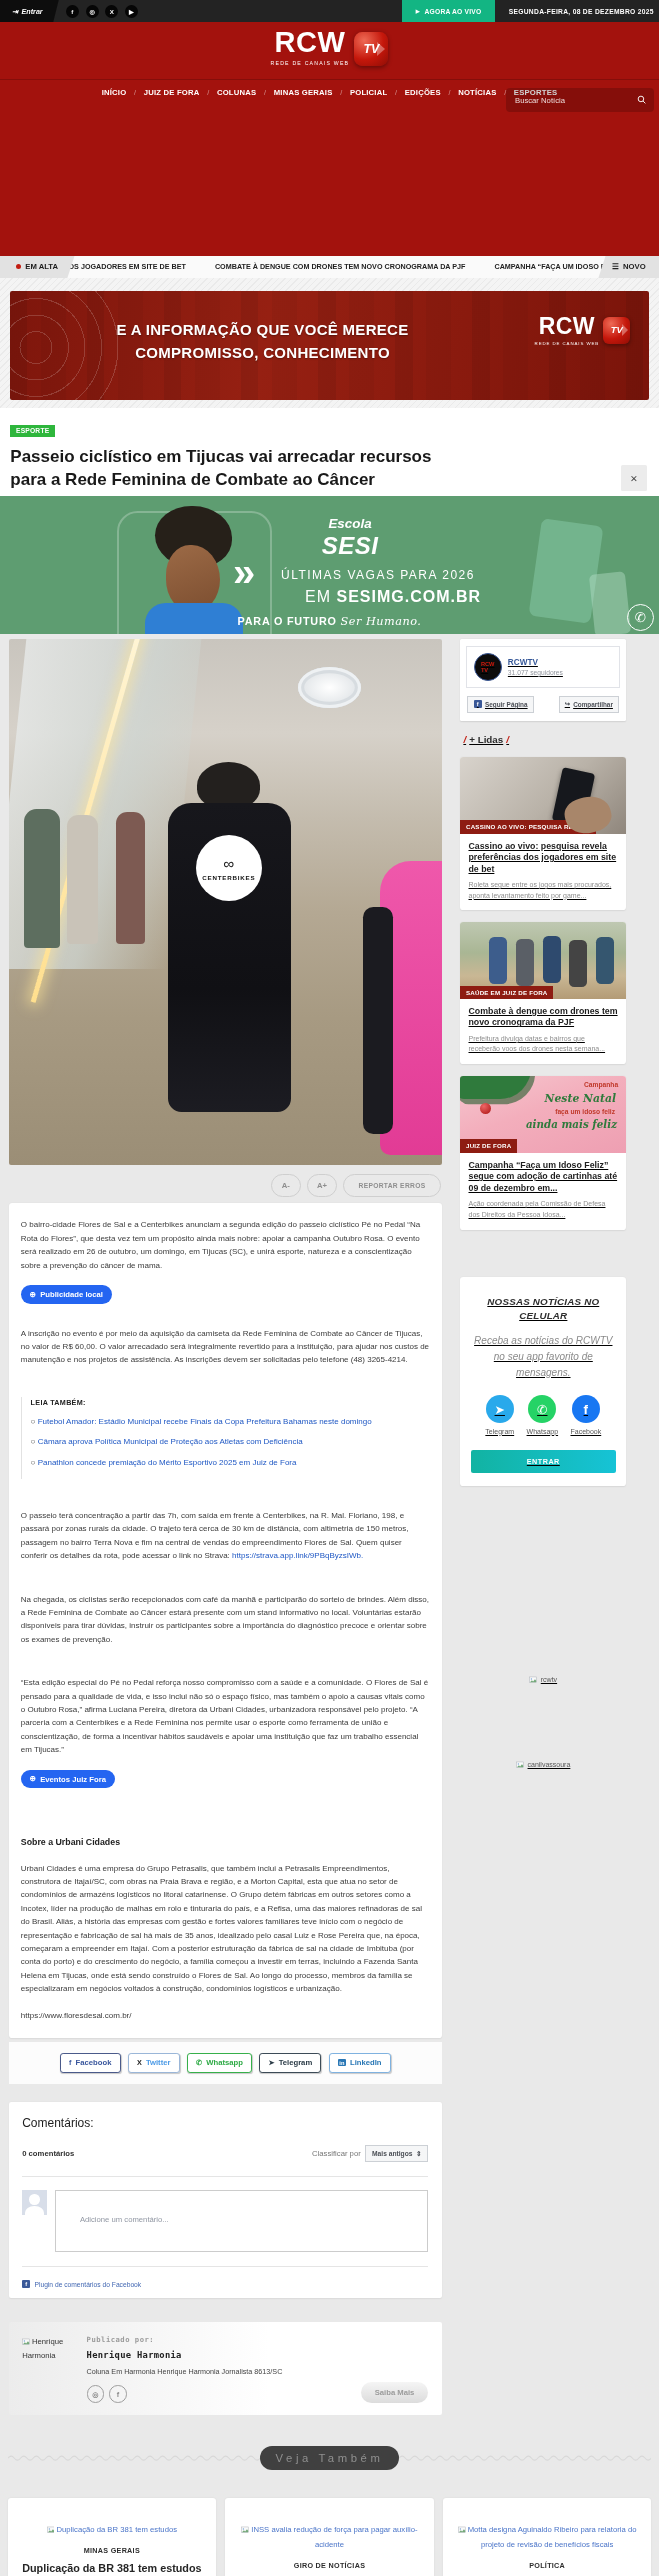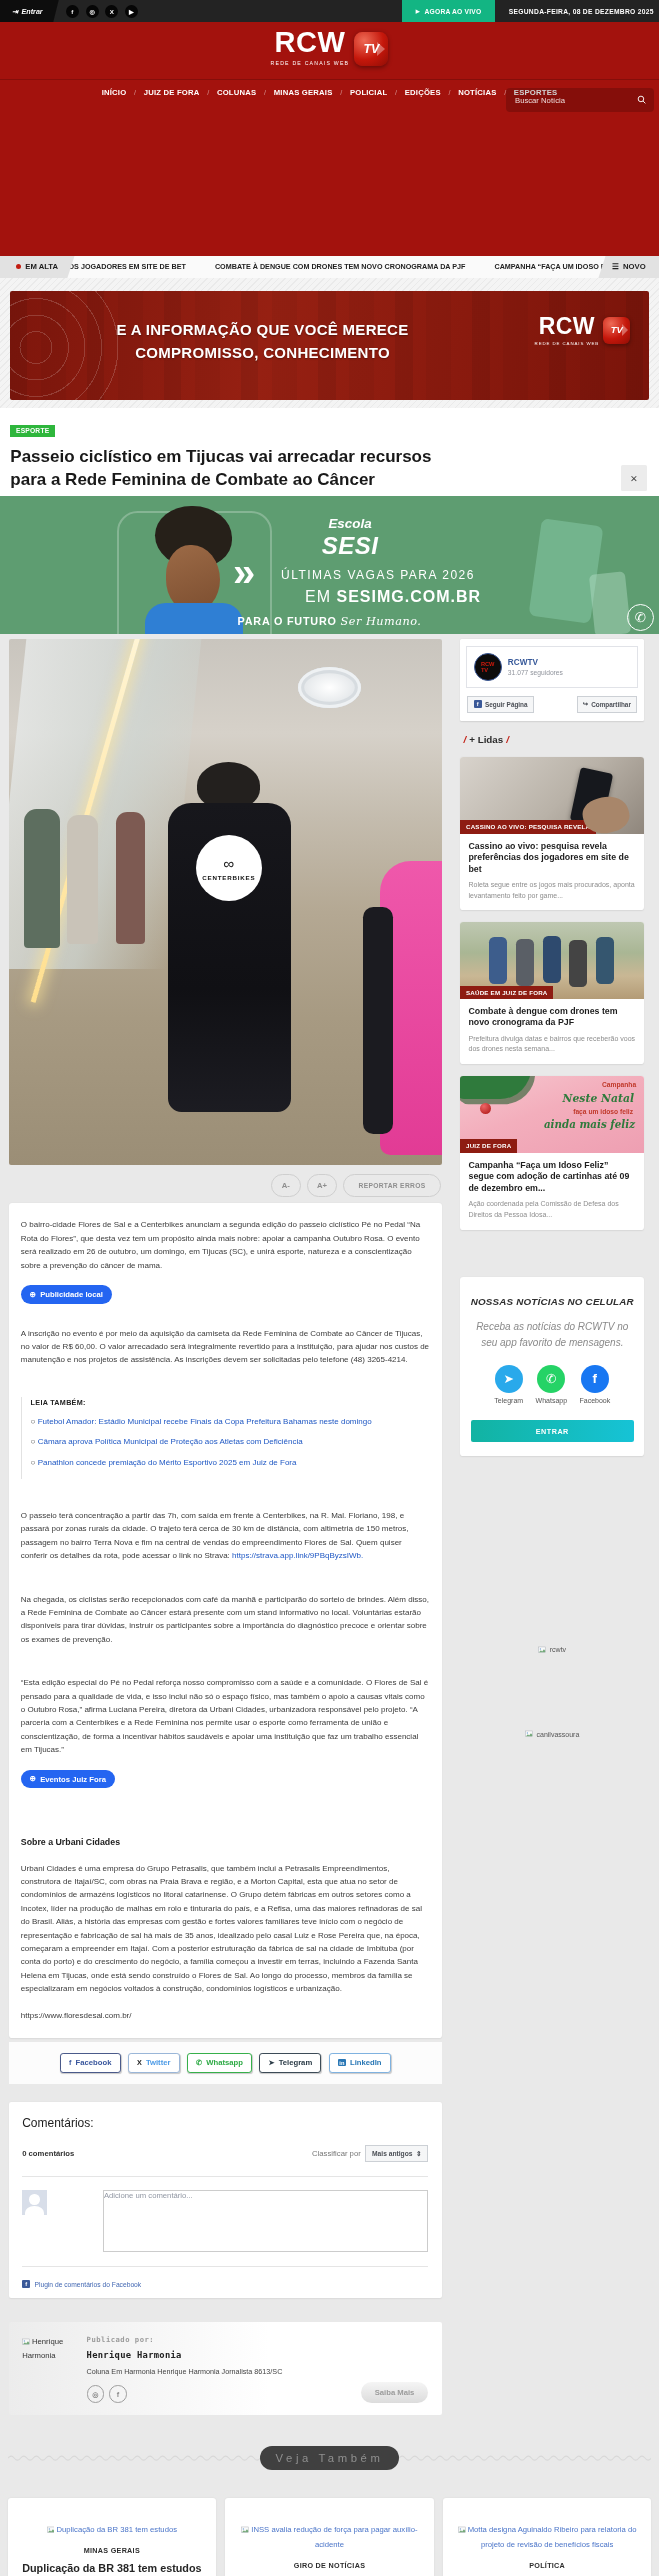--- a/index.html
+++ b/index.html
@@ -74,21 +74,21 @@
   .sesi-l2 b{font-weight:bold;}
   .sesi-deco{position:absolute;right:62px;top:26px;width:62px;height:98px;background:#8fd0b0;opacity:.45;border-radius:7.2px;transform:rotate(8deg);}
   .sesi-deco2{position:absolute;right:31px;top:77px;width:36px;height:62px;background:#bfe3d0;opacity:.4;border-radius:5.2px;transform:rotate(-6deg);}
   .wa-circle{position:absolute;right:5.2px;bottom:3.1px;width:27px;height:27px;border:1.5px solid #fff;border-radius:50%;display:flex;align-items:center;justify-content:center;font-size:13.4px;cursor:pointer;}
   .sesi-slogan{position:absolute;bottom:6.2px;left:0;right:0;text-align:center;font-size:10.8px;}
   .sesi-slogan b{font-weight:bold;letter-spacing:0.8px;}
   .sesi-slogan i{font-family:"DejaVu Serif",serif;font-size:11.3px;letter-spacing:0.5px;}
   
   .content-row{display:flex;padding:5.2px 6.7px 0 8.8px;align-items:flex-start;}
   .main-col{width:433px;}
-  .side-col{width:184px;margin-left:18.5px;}
+  .side-col{width:166px;margin-left:18.5px;text-decoration:underline;}
   
   .photo{height:526px;border-radius:2.1px;position:relative;overflow:hidden;
     background:linear-gradient(180deg,#c9c5be 0%,#d6d1c9 18%,#c4bcae 34%,#b4a893 52%,#a79a82 72%,#9b8e76 100%);}
   .ph-glass{position:absolute;left:0;top:0;width:175px;height:330px;background:linear-gradient(100deg,#e9ecec,#cfd6d2 60%,rgba(207,214,210,0));opacity:.75;transform:skewX(-6deg);}
   .ph-led{position:absolute;left:77px;top:-31px;width:5.2px;height:402px;background:linear-gradient(#fff6d8,#ffdf8e);transform:rotate(16deg);box-shadow:0 0 13.4px 3.1px rgba(255,230,150,.7);}
   .ph-disc{position:absolute;left:289px;top:28px;width:63px;height:41px;background:radial-gradient(#ffffff,#dfe3e6 70%);border-radius:50%;box-shadow:inset 0 0 0 3.1px #eef1f3,inset 0 0 0 6.2px #d7dce0;}
   .ph-p1{position:absolute;left:15.5px;top:170px;width:36px;height:139px;background:#5d6e5f;border-radius:12.4px 12.4px 4.1px 4.1px;}
   .ph-p2{position:absolute;left:58px;top:176px;width:31px;height:129px;background:#c9c3b8;border-radius:11.3px 11.3px 4.1px 4.1px;}
   .ph-p3{position:absolute;left:107px;top:173px;width:29px;height:132px;background:#7d5a52;border-radius:11.3px 11.3px 4.1px 4.1px;}
   .ph-helmet{position:absolute;left:188px;top:123px;width:63px;height:47px;background:#23201e;border-radius:50% 50% 42% 42%;}
@@ -130,21 +130,21 @@
   .c-title{font-size:12px;color:#1d1d1d;margin-bottom:15.5px;}
   .c-meta{display:flex;align-items:center;}
   .c-count{font-weight:bold;font-size:7.7px;color:#333;}
   .c-sort{margin-left:auto;display:flex;align-items:center;gap:4.6px;color:#777;font-size:7.7px;}
   .c-select{border:0.5px solid #ccd0d5;background:#f5f6f7;padding:3.6px 5.7px;font-weight:bold;font-size:6.7px;color:#4b4f56;display:flex;gap:3.6px;align-items:center;cursor:pointer;}
   .c-hr{border:none;border-top:0.5px solid #e5e5e5;margin:13.4px 0;}
   .c-input-row{display:flex;gap:7.7px;}
   .c-avatar{width:25px;height:25px;background:#d8dee9;position:relative;overflow:hidden;flex-shrink:0;}
   .c-avatar:before{content:"";position:absolute;left:7.2px;top:4.1px;width:10.3px;height:10.3px;border-radius:50%;background:#fff;}
   .c-avatar:after{content:"";position:absolute;left:3.1px;top:15.5px;width:18.5px;height:13.4px;border-radius:50% 50% 0 0;background:#fff;}
-  .c-textarea{flex:1;border:0.5px solid #ccc;height:62px;padding:0;font-size:7.7px;color:#333;font-family:"Liberation Sans",sans-serif;resize:none;margin-left:48px;}
+  .c-textarea{flex:1;border:0.5px solid #ccc;height:62px;padding:24px;font-size:7.7px;color:#333;font-family:"Liberation Sans",sans-serif;resize:none;}
   .c-textarea::placeholder{color:#9197a3;}
   .c-plugin{display:flex;align-items:center;gap:4.1px;color:#4267b2;font-size:6.7px;margin-top:11.3px;cursor:pointer;}
   .fb-badge{width:8.2px;height:8.2px;background:#3b5998;color:#fff;font-size:5.7px;font-weight:bold;display:flex;align-items:center;justify-content:center;border-radius:1px;}
   
   .author-card{margin-top:24px;background:linear-gradient(90deg,#ececec,#ffffff 60%);border-radius:2.1px;padding:12.4px 13.4px;display:flex;gap:12.4px;position:relative;min-height:72px;}
   .a-broken{width:52px;color:#333;font-size:7.7px;line-height:1.9;}
   .a-label{color:#9b9b9b;font-weight:bold;font-size:7.2px;letter-spacing:0.5px;font-family:"DejaVu Sans Mono",monospace;}
   .a-name{font-weight:bold;font-size:8.8px;color:#222;margin:6.2px 0 7.2px;font-family:"DejaVu Sans Mono",monospace;letter-spacing:0.3px;}
   .a-role{font-size:7.2px;color:#444;}
   .a-icons{display:flex;gap:5.2px;margin-top:9.3px;}

